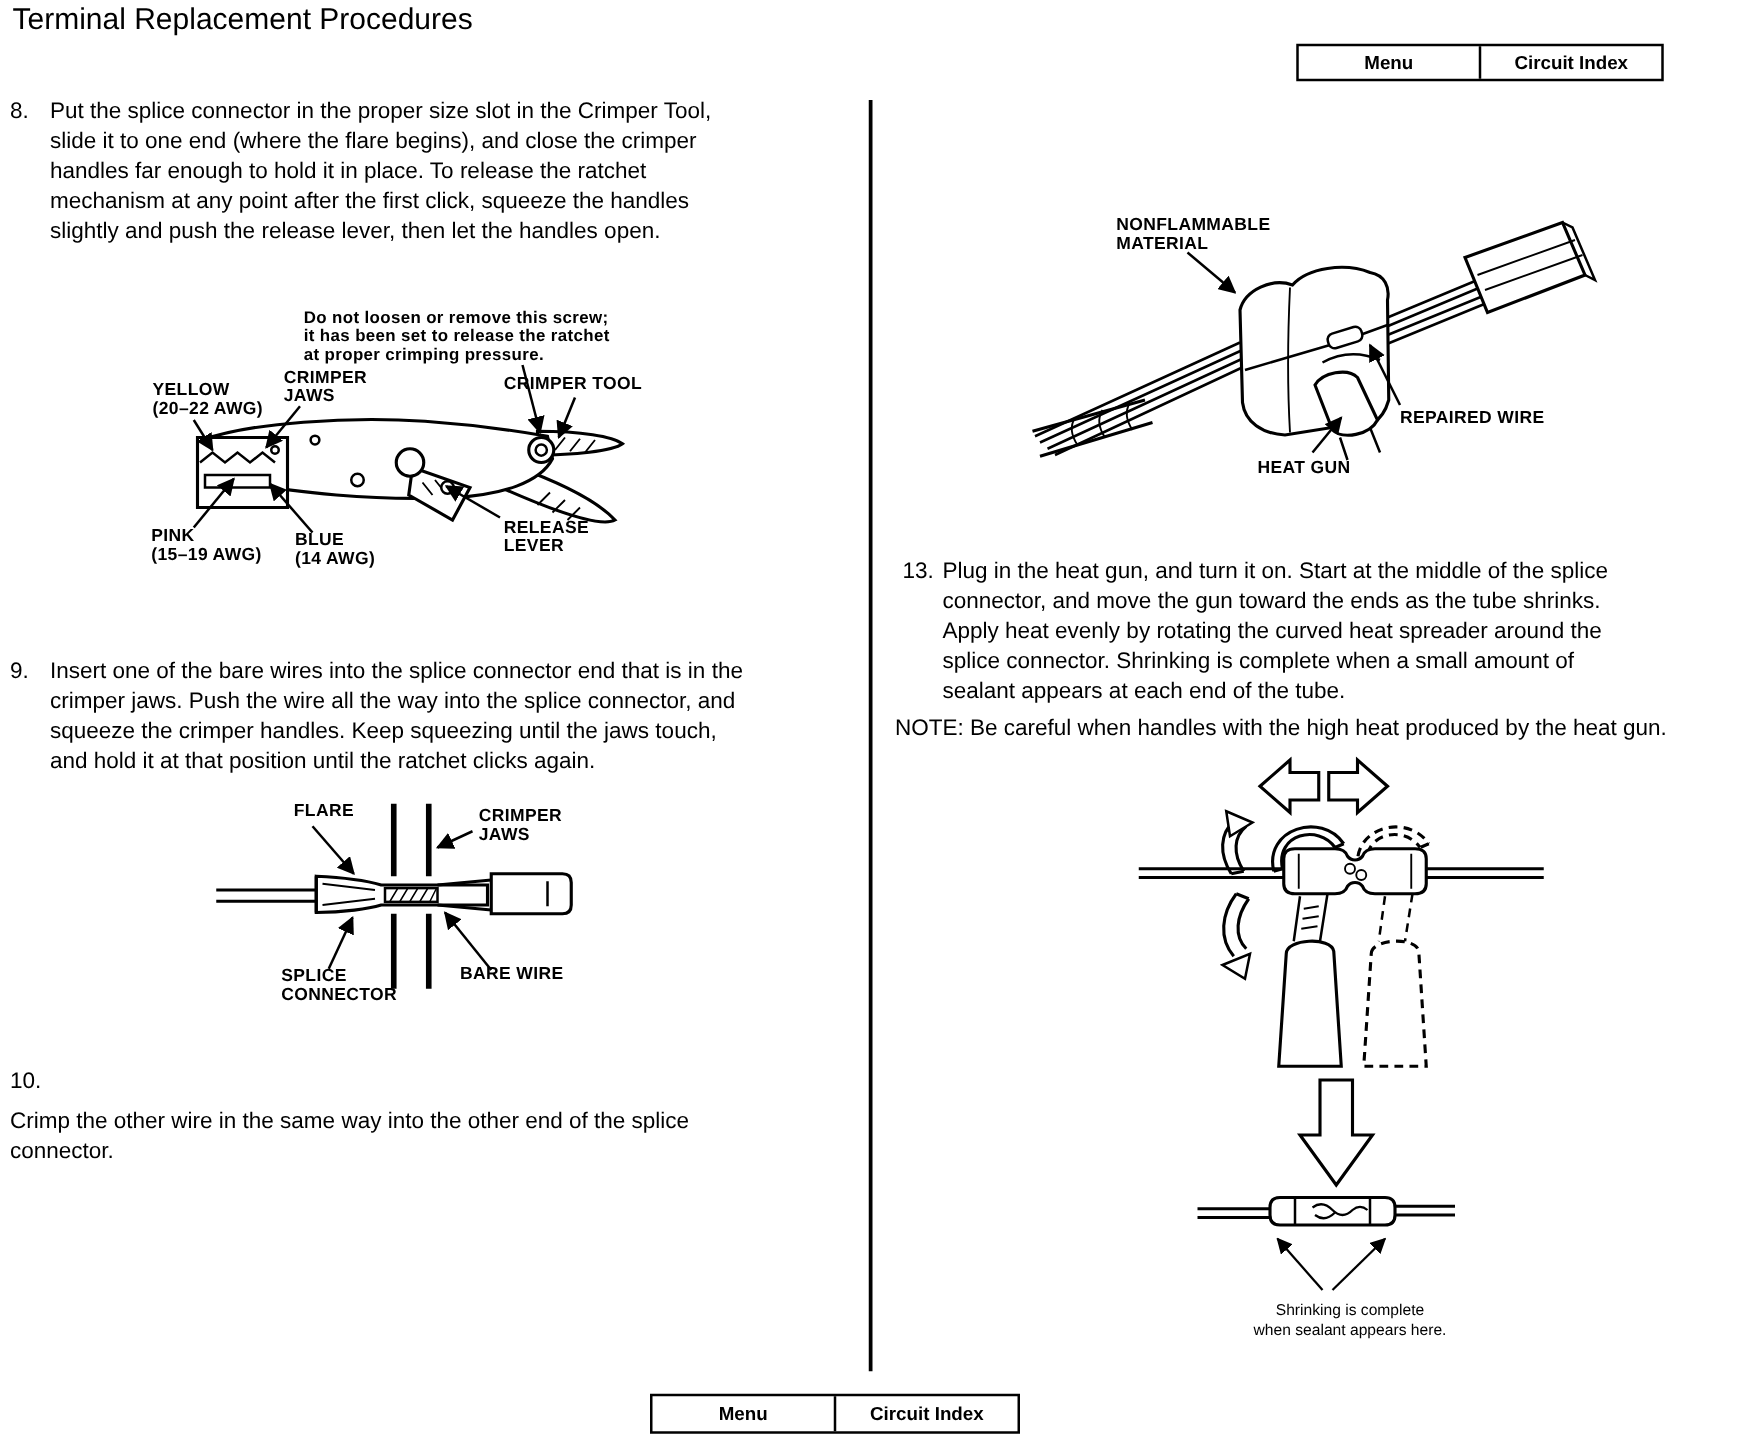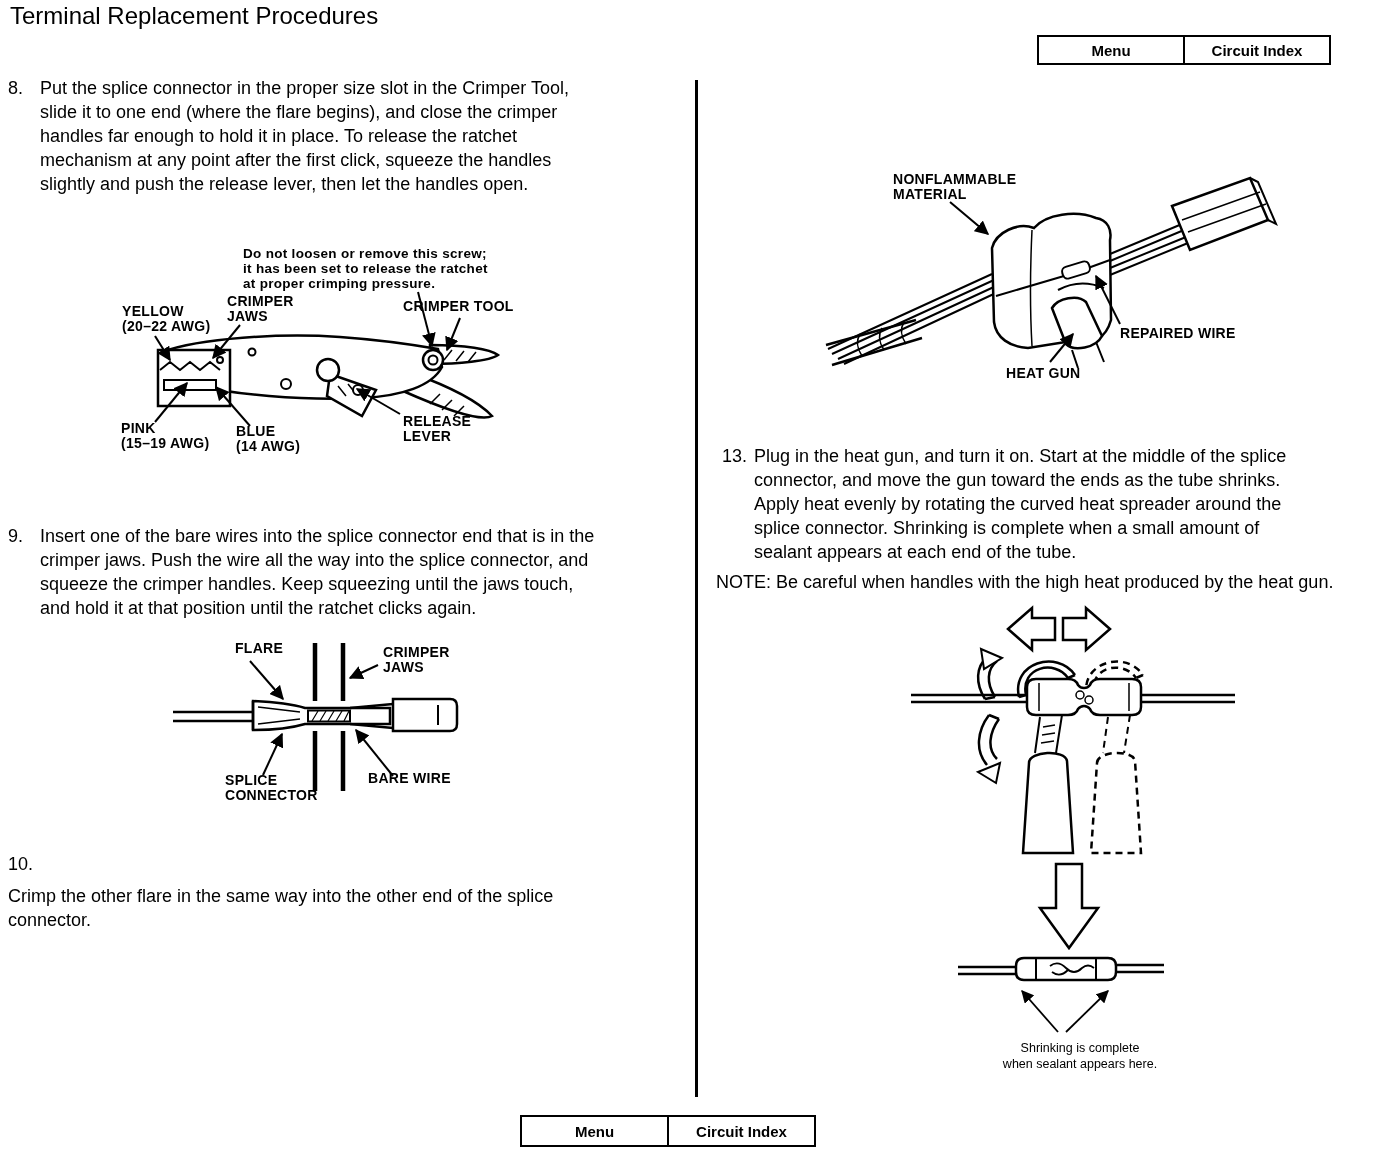--- a/index.html
+++ b/index.html
@@ -53,21 +53,21 @@
   </div>
   <div class="step" style="left:8px;top:524px;">
     <span class="num">9.</span>
     <span class="txt">Insert one of the bare wires into the splice connector end that is in the
 crimper jaws. Push the wire all the way into the splice connector, and
 squeeze the crimper handles. Keep squeezing until the jaws touch,
 and hold it at that position until the ratchet clicks again.</span>
   </div>
   <div class="step" style="left:8px;top:852px;flex-direction:column;">
     <span class="num">10.</span>
-    <span class="txt">Crimp the other flare in the same way into the other end of the splice
+    <span class="txt">Crimp the other wire in the same way into the other end of the splice
 connector.</span>
   </div>
 
   <div class="step" style="left:722px;top:444px;">
     <span class="num">13.</span>
     <span class="txt">Plug in the heat gun, and turn it on. Start at the middle of the splice
 connector, and move the gun toward the ends as the tube shrinks.
 Apply heat evenly by rotating the curved heat spreader around the
 splice connector. Shrinking is complete when a small amount of
 sealant appears at each end of the tube.</span>

